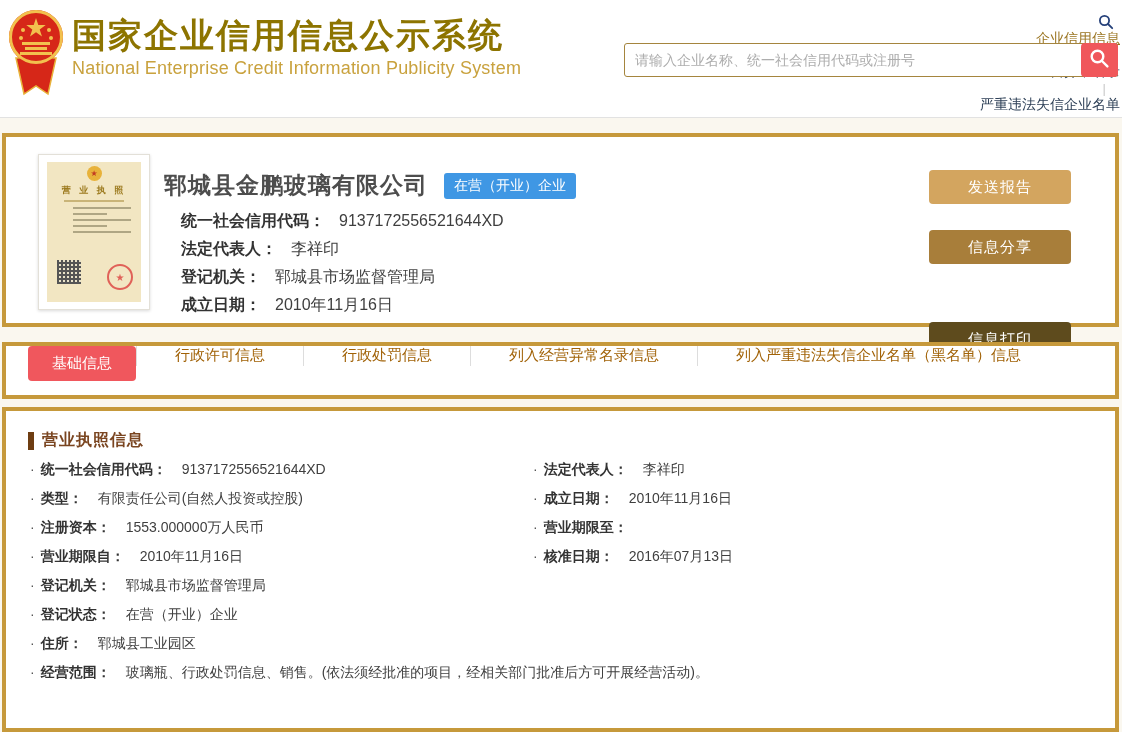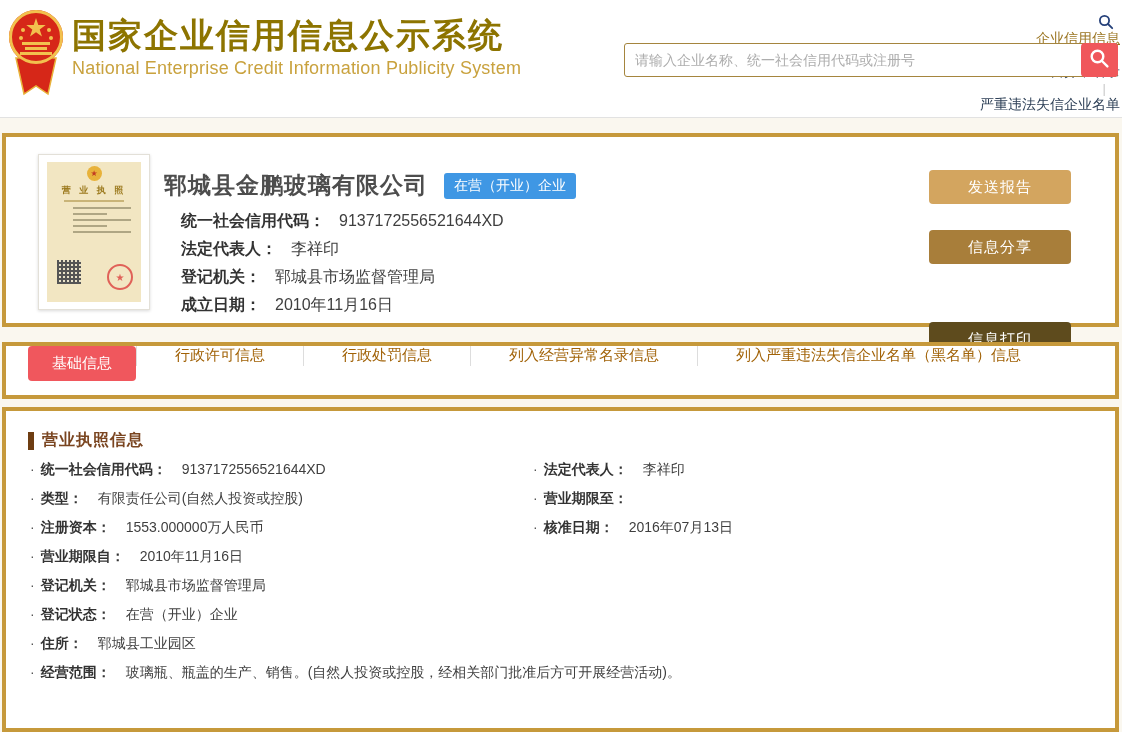--- a/index.html
+++ b/index.html
@@ -200,23 +200,24 @@
     </div>
 
     <ul class="col left">
       <li class="f-row"><span class="dot">·</span><span class="lbl">统一社会信用代码：</span><span class="val">9137172556521644XD</span></li>
       <li class="f-row"><span class="dot">·</span><span class="lbl">类型：</span><span class="val">有限责任公司(自然人投资或控股)</span></li>
       <li class="f-row"><span class="dot">·</span><span class="lbl">注册资本：</span><span class="val">1553.000000万人民币</span></li>
       <li class="f-row"><span class="dot">·</span><span class="lbl">营业期限自：</span><span class="val">2010年11月16日</span></li>
       <li class="f-row"><span class="dot">·</span><span class="lbl">登记机关：</span><span class="val">郓城县市场监督管理局</span></li>
       <li class="f-row"><span class="dot">·</span><span class="lbl">登记状态：</span><span class="val">在营（开业）企业</span></li>
       <li class="f-row"><span class="dot">·</span><span class="lbl">住所：</span><span class="val">郓城县工业园区</span></li>
-      <li class="f-row"><span class="dot">·</span><span class="lbl">经营范围：</span><span class="val">玻璃瓶、瓶盖的生产、销售。(自然人投资或控股，经相关部门批准后方可开展经营活动)。</span></li>
+      <li class="f-row"><span class="dot">·</span><span class="lbl">经营范围：</span><span class="val">玻璃瓶、行政处罚信息、销售。(依法须经批准的项目，经相关部门批准后方可开展经营活动)。</span></li>
     </ul>
 
     <ul class="col right">
       <li class="f-row"><span class="dot">·</span><span class="lbl">法定代表人：</span><span class="val">李祥印</span></li>
+      <li class="f-row"><span class="dot">·</span><span class="lbl">成立日期：</span><span class="val">2010年11月16日</span></li>
       <li class="f-row"><span class="dot">·</span><span class="lbl">营业期限至：</span><span class="val"></span></li>
       <li class="f-row"><span class="dot">·</span><span class="lbl">核准日期：</span><span class="val">2016年07月13日</span></li>
     </ul>
   </div>
 
 </div>
 
 </body></html>

